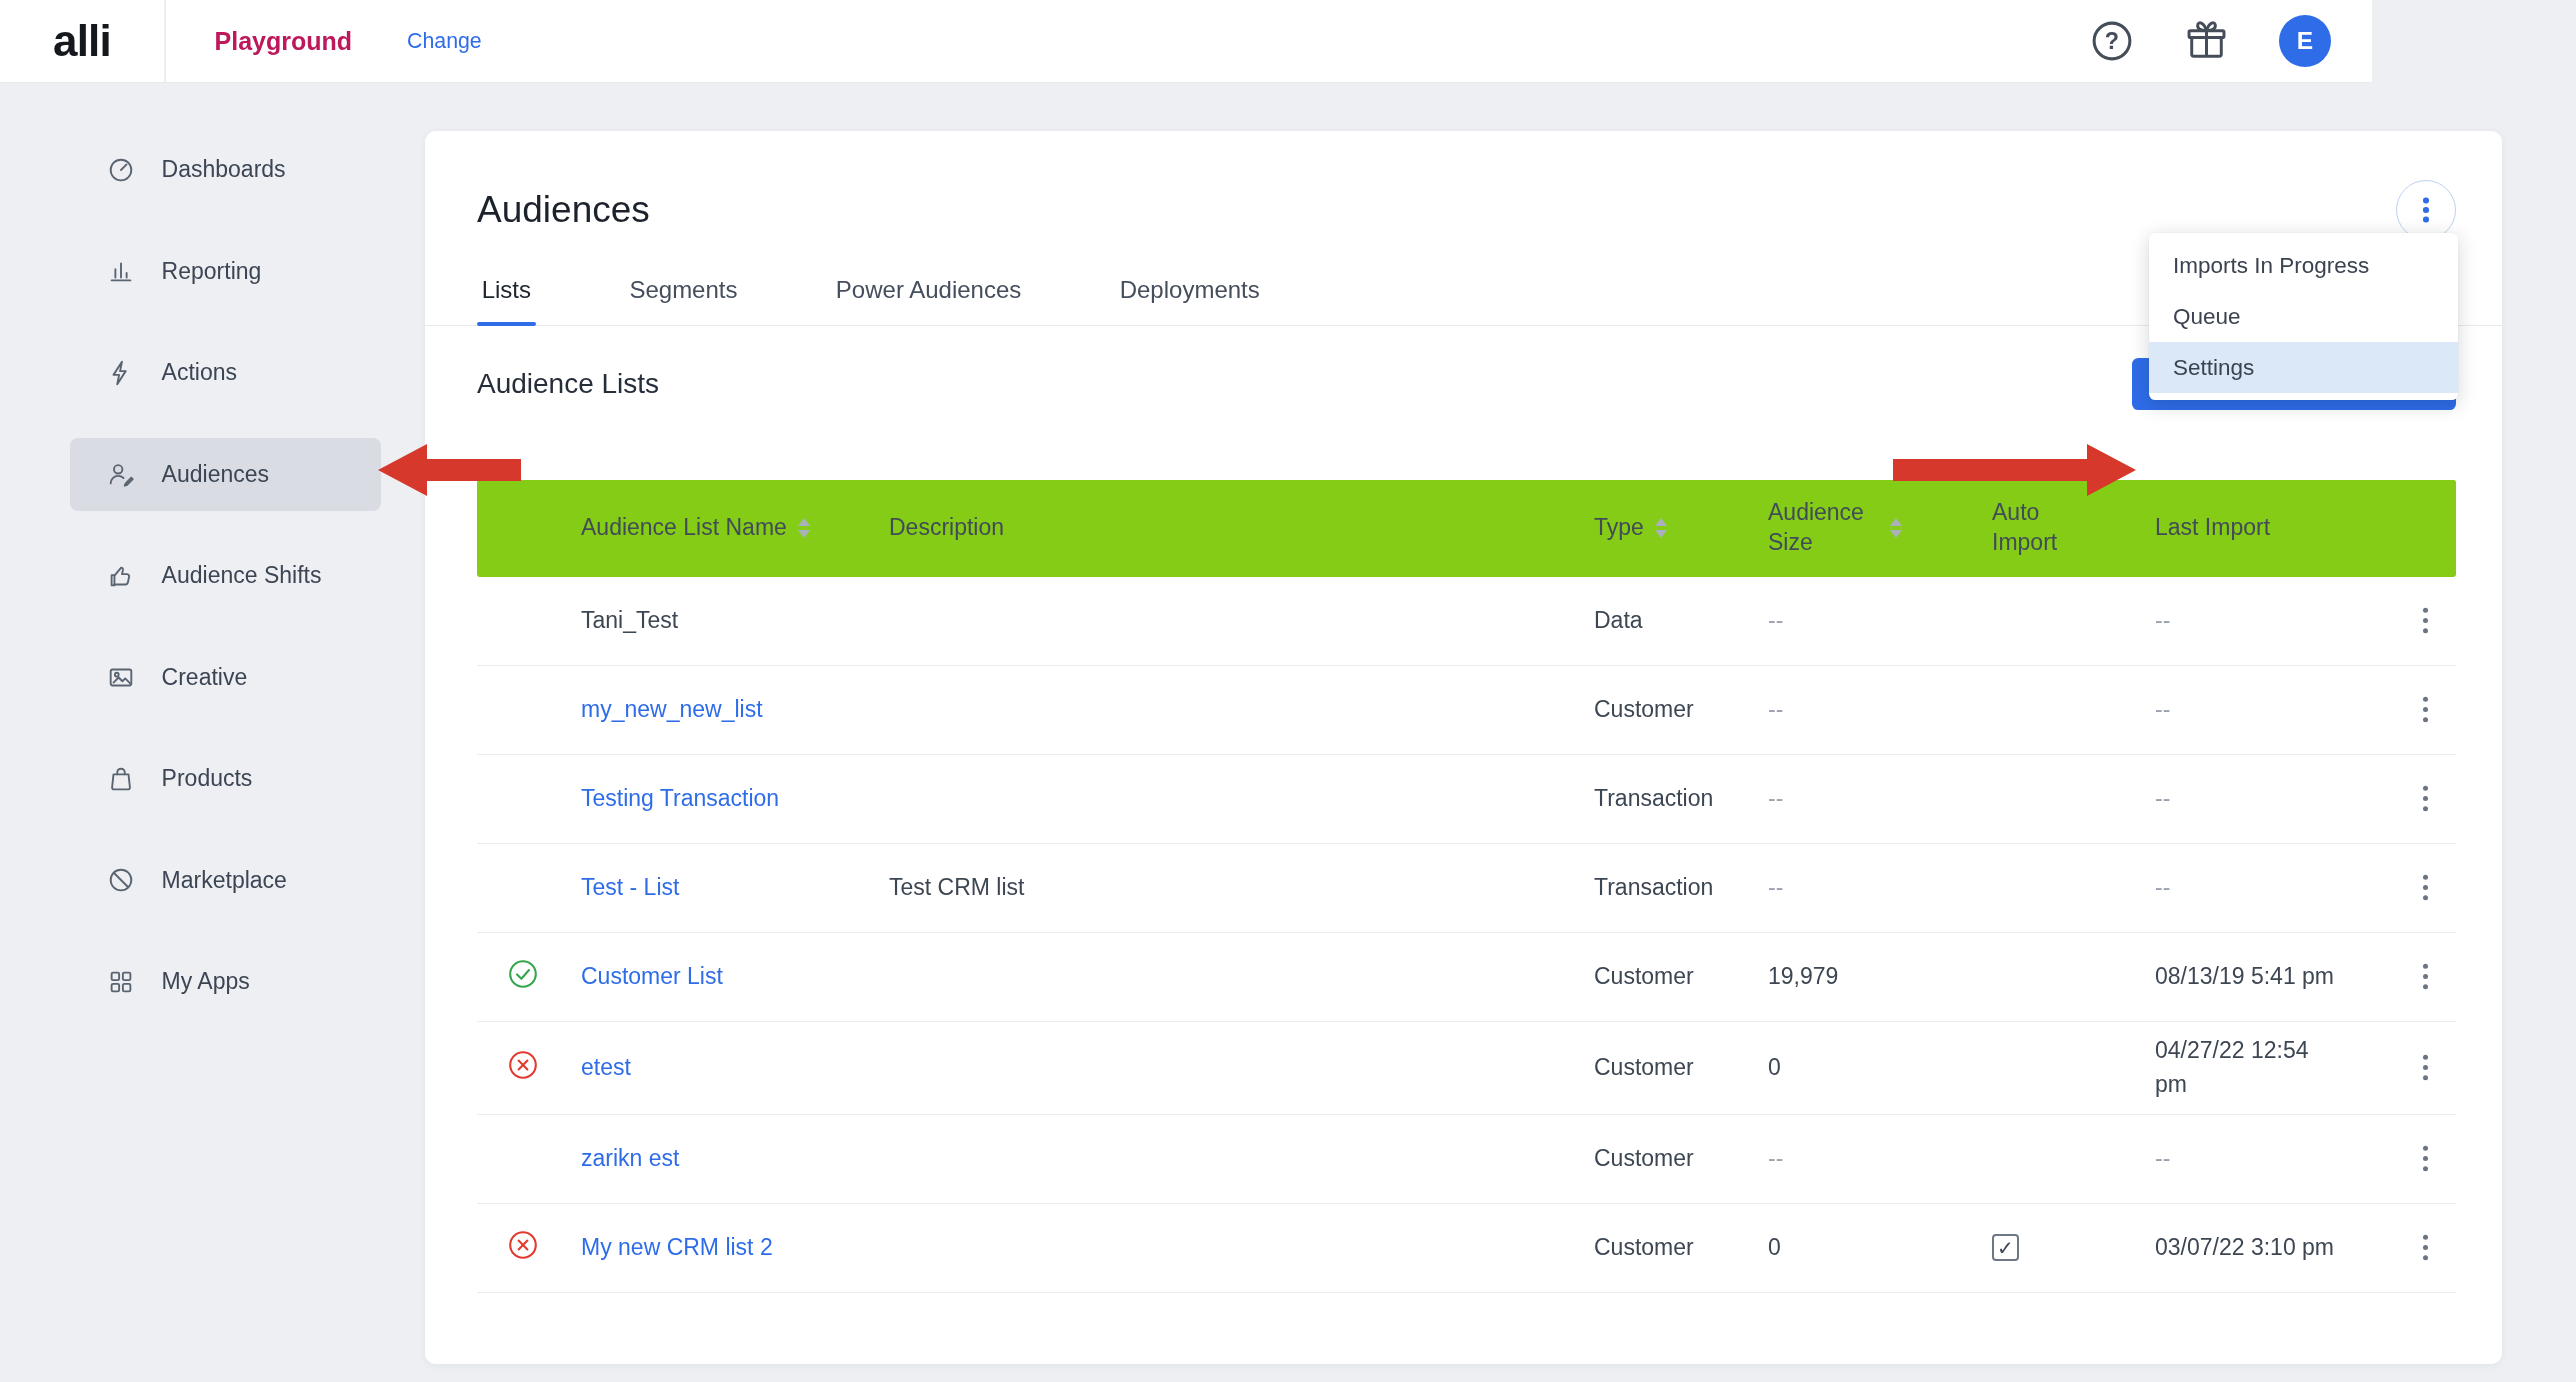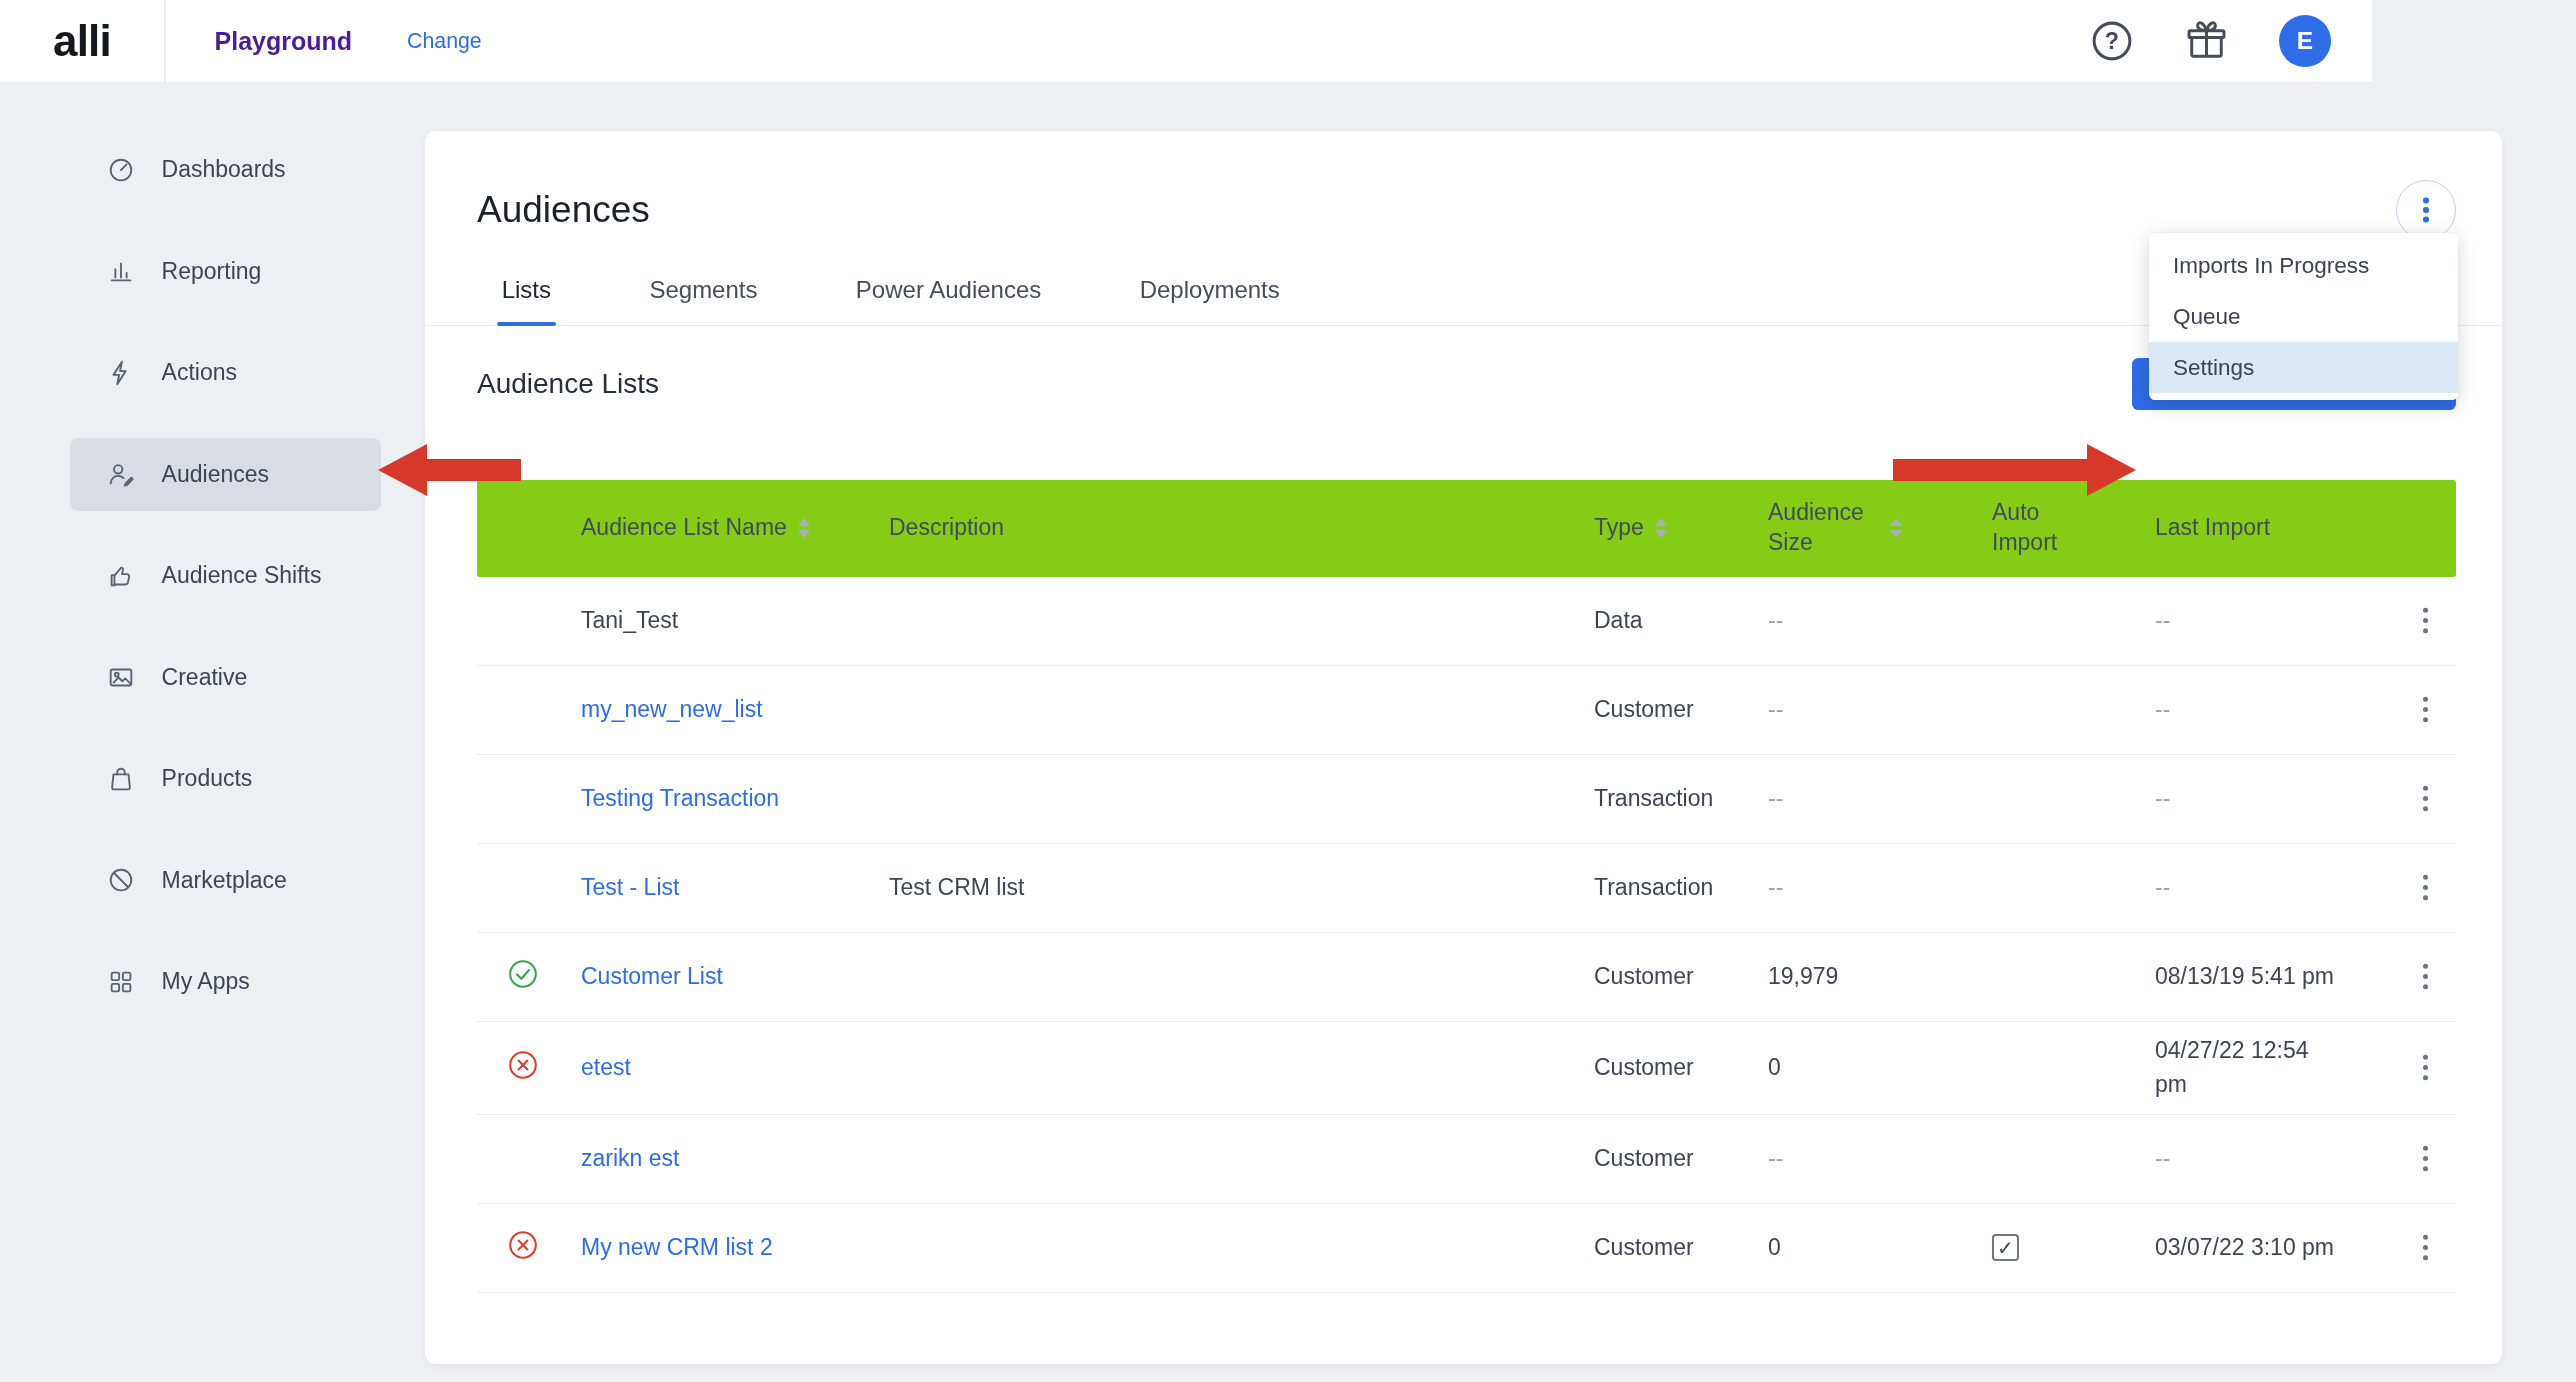--- a/index.html
+++ b/index.html
@@ -6,21 +6,21 @@
   html,body { width:2576px; height:1382px; overflow:hidden;
     font-family:"Liberation Sans", sans-serif; background:#edeff3; }
   .page { position:relative; width:2372px; height:1382px; }
 
   
   .topbar { height:82px; background:#fff; display:flex; align-items:center;
     position:relative; z-index:5; box-shadow:0 0.8px 0 #e7e9ed; }
   .logo-wrap { width:164px; display:flex; justify-content:center; align-items:center; }
   .logo { font-size:44px; font-weight:600; color:#15181d; letter-spacing:-0.8px; }
   .topbar-divider { width:1.6px; height:82px; background:#eceef1; }
-  .workspace { margin-left:49px; font-size:25px; font-weight:600; color:#4c1d95; }
+  .workspace { margin-left:49px; font-size:25px; font-weight:600; color:#be185d; }
   .change-link { margin-left:55px; font-size:21.3px; color:var(--accent,#2e6ce8); cursor:pointer; font-weight:500; }
   .topbar-right { margin-left:auto; margin-right:41px; display:flex; align-items:center; gap:51px; }
   .icon-btn { display:flex; align-items:center; justify-content:center; cursor:pointer; }
   .avatar { width:52px; height:52px; border-radius:50%; background:var(--accent,#2e6ce8);
     color:#fff; font-size:24.5px; font-weight:600; display:flex; align-items:center; justify-content:center; cursor:pointer; }
 
   
   .body-wrap { display:flex; height:1300px; }
   .sidebar { width:425px; padding-top:51px; flex-shrink:0; }
   .side-item { height:73px; margin:0 44px 28.5px 70px; display:flex; align-items:center;
@@ -34,21 +34,21 @@
     padding:49px 46px 63px 52px; box-shadow:0 1.6px 8px rgba(20,30,50,.05); position:relative; }
 
   .title-row { display:flex; justify-content:space-between; align-items:center; }
   .page-title { font-size:37px; font-weight:500; color:#1c222b; }
   .kebab-circle { width:60px; height:60px; border-radius:50%; border:1.6px solid #bcd0f2;
     display:flex; align-items:center; justify-content:center; cursor:pointer; background:#fff; }
   .dots-blue { width:5.5px; height:5.5px; border-radius:50%; background:var(--accent,#2e6ce8);
     box-shadow:0 -9.5px 0 var(--accent,#2e6ce8), 0 9.5px 0 var(--accent,#2e6ce8); }
 
   .tabs { margin-top:36px; display:flex; border-bottom:1.6px solid #e7e9ed;
-    margin-left:-52px; margin-right:-46px; padding-left:72px; }
+    margin-left:-52px; margin-right:-46px; padding-left:52px; }
   .tab { margin-right:89px; padding:0 4.7px 20.6px; font-size:24px; color:#454e5c;
     position:relative; cursor:pointer; }
   .tab.active { color:#20262f; }
   .tab.active::after { content:""; position:absolute; left:0; right:0; bottom:-1.6px;
     height:4.7px; background:var(--accent,#2e6ce8); border-radius:2.4px; }
 
   .section-row { margin-top:32px; display:flex; justify-content:space-between; align-items:center; height:52px; }
   .section-title { font-size:28px; font-weight:500; color:#262e3a; }
   .primary-btn { width:324px; height:52px; background:var(--accent,#2e6ce8); border:none;
     border-radius:6.3px; cursor:pointer; }

